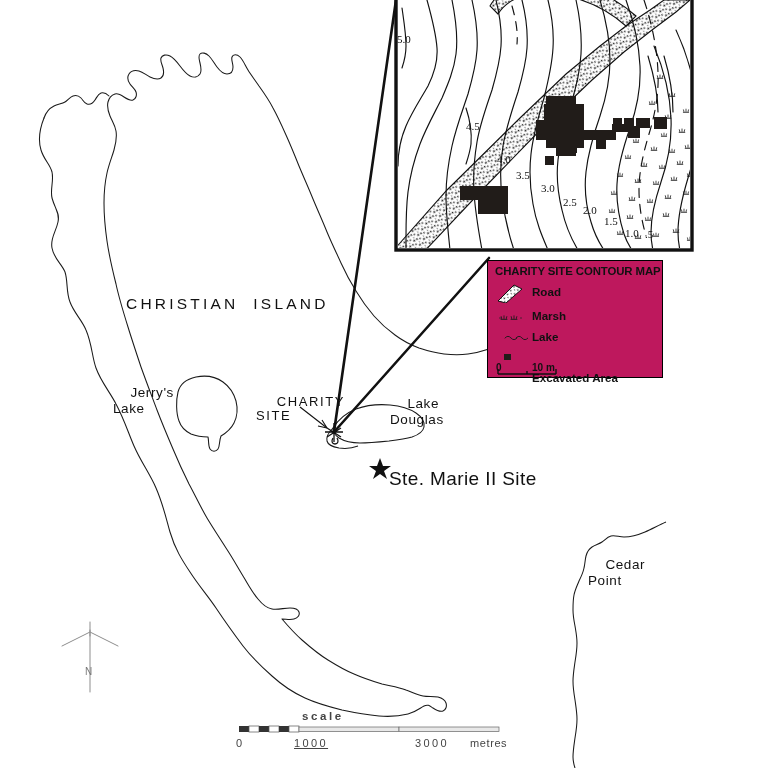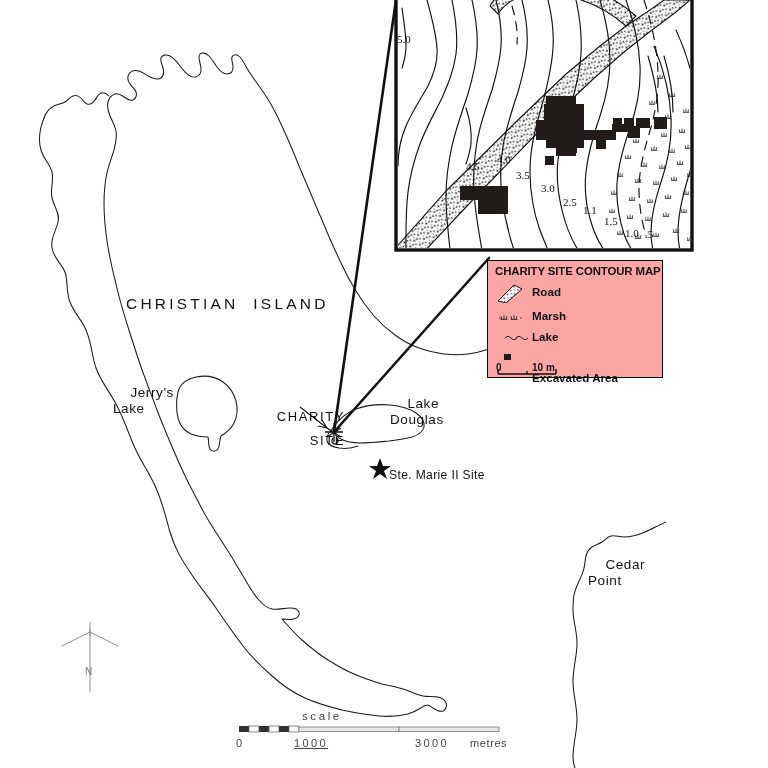--- a/index.html
+++ b/index.html
@@ -7,31 +7,31 @@
   body{
     width:768px;height:768px;overflow:hidden;position:relative;
     font-family:"Liberation Sans", sans-serif;color:#111;
   }
   #map-root{position:absolute;inset:0;width:768px;height:768px;}
   svg.layer{position:absolute;left:0;top:0;width:768px;height:768px;}
 
   
   .lbl{position:absolute;white-space:pre;color:#111;}
   .lbl-island{font-size:15.5px;letter-spacing:3.2px;}
-  .lbl-site{font-size:13px;letter-spacing:1.6px;line-height:24px;text-align:right;}
+  .lbl-site{font-size:13px;letter-spacing:1.6px;line-height:14px;text-align:left;}
   .lbl-lake{font-size:13.5px;letter-spacing:0.6px;line-height:16px;}
-  .lbl-stemarie{font-size:12px;letter-spacing:0.4px;}
-  .lbl-scale{font-size:11.5px;letter-spacing:2.6px;color:#444;}
+  .lbl-stemarie{font-size:19px;letter-spacing:0.4px;}
+  .lbl-scale{font-size:11.5px;letter-spacing:2.6px;color:#444;font-weight:bold;}
   .lbl-scalenum{font-size:11px;letter-spacing:2.4px;color:#444;}
   .lbl-north{font-size:10px;color:#777;letter-spacing:1px;}
 
   
   #legend{
     position:absolute;left:487px;top:260px;width:176px;height:118px;
-    border:1.6px solid #000;background:#fca5a5;box-sizing:border-box;
+    border:1.6px solid #000;background:#be185d;box-sizing:border-box;
   }
   #legend .ltitle{
     position:absolute;left:7px;top:4px;font-size:11.4px;font-weight:bold;
     letter-spacing:-0.1px;white-space:nowrap;
   }
   #legend .lrow{position:absolute;font-size:11.6px;font-weight:bold;}
   #legend .lsym{position:absolute;}
   .sc-num{position:absolute;font-size:10px;font-weight:bold;}
 
   
@@ -573,26 +573,26 @@
 
         <g fill="#111" stroke="#111">
           <path d="M716,206 L716,236" stroke-width="1.6"></path>
           <path d="M716,200 L711,214 L721,214 Z" stroke-width="0.6"></path>
         </g>
       </g>
     </g>
   </svg>
 
   <div class="ctr" style="left:397px;top:33px;">5.0</div>
-  <div class="ctr" style="left:466px;top:120px;margin-top:40px;">4.5</div>
+  <div class="ctr" style="left:466px;top:120px;">4.5</div>
   <div class="ctr" style="left:497px;top:153px;">4.0</div>
   <div class="ctr" style="left:516px;top:169px;">3.5</div>
   <div class="ctr" style="left:541px;top:182px;">3.0</div>
   <div class="ctr" style="left:563px;top:196px;">2.5</div>
-  <div class="ctr" style="left:583px;top:204px;">1.1</div>
+  <div class="ctr" style="left:583px;top:204px;">2.0</div>
   <div class="ctr" style="left:604px;top:215px;">1.5</div>
   <div class="ctr" style="left:625px;top:227px;">1.0</div>
   <div class="ctr" style="left:645px;top:228px;">.5</div>
 
   <div id="legend">
     <div class="ltitle">CHARITY SITE CONTOUR MAP</div>
 
     <svg class="lsym" style="left:8px;top:22px;" width="28" height="20" viewBox="0 0 28 20">
       <path d="M2,18 L18,2 L26,6 L10,20 Z" fill="url(#gravel2)" stroke="#111" stroke-width="1"></path>
       <defs>

